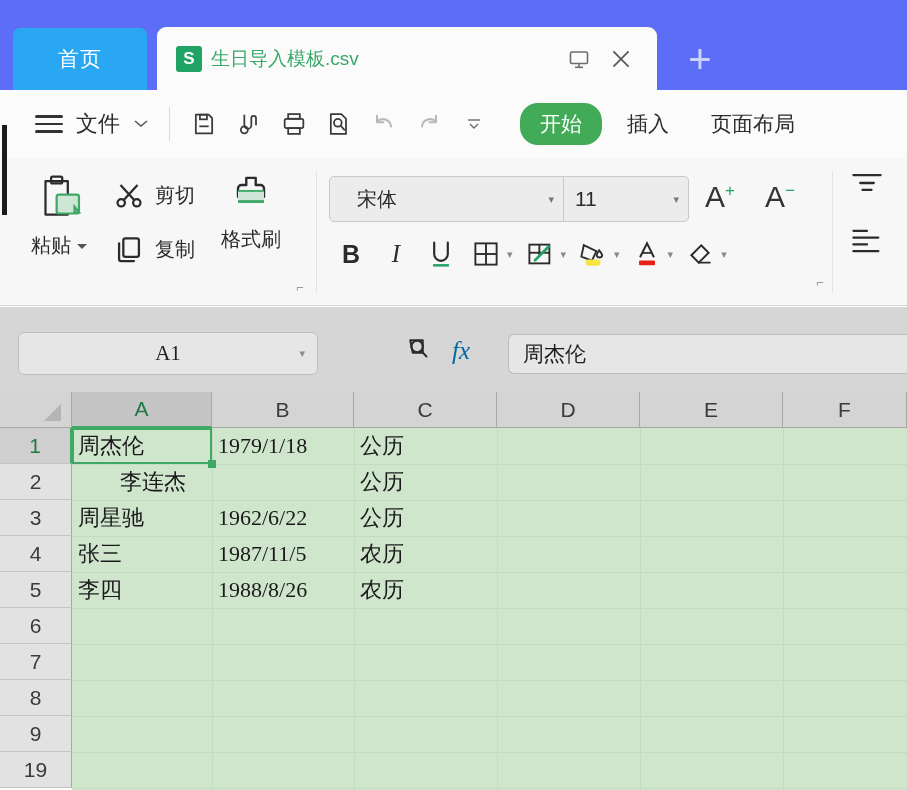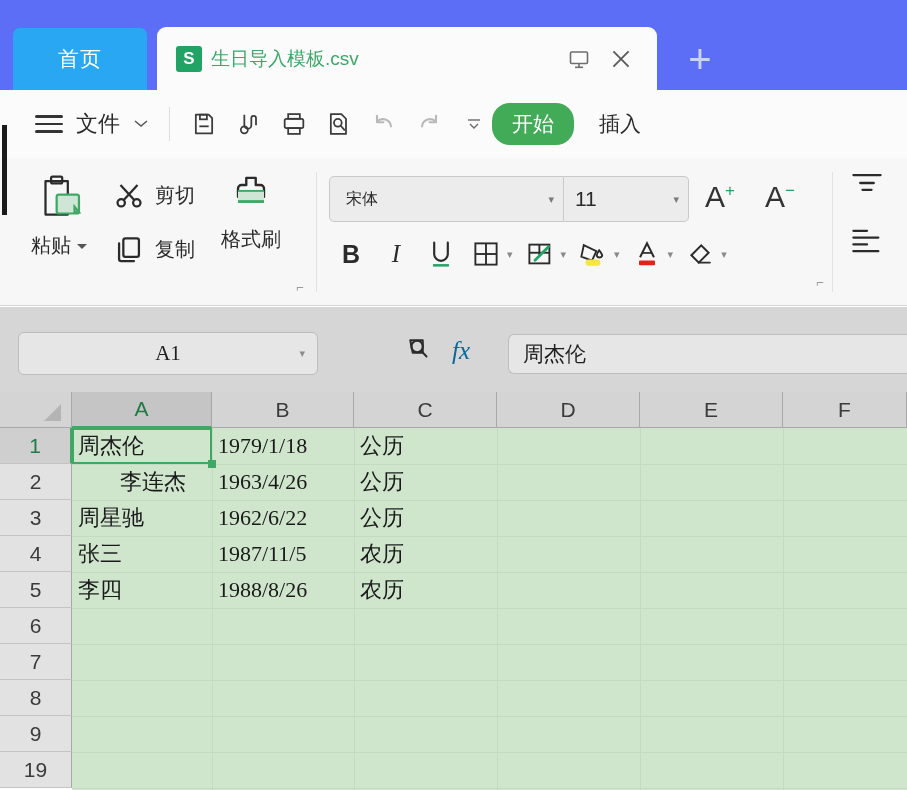--- a/index.html
+++ b/index.html
@@ -53,21 +53,21 @@
     background: #fbfbfb;
     display: flex; align-items: center;
   }
   .hamburger { margin-left: 35px; width: 28px; display:flex; flex-direction:column; gap:5px; }
   .hamburger i { display:block; height:2.5px; background:#333; border-radius:2px; }
   .menu-file { margin-left: 13px; font-size: 22px; color: #2b2b2b; }
   .menu-caret { margin-left: 12px; color:#555; font-size: 14px; }
   .menu-sep { margin-left: 19px; width:1px; height:34px; background:#dcdcdc; }
   .qicons { display:flex; align-items:center; gap: 9px; margin-left: 16px; }
   .qic { width: 36px; height: 36px; display:flex; align-items:center; justify-content:center; }
-  .ribbon-tabs { display:flex; align-items:center; margin-left: 0; gap: 8px; }
+  .ribbon-tabs { display:flex; align-items:center; margin-left: 28px; gap: 8px; }
   .rtab { font-size: 21px; color: #2b2b2b; padding: 7px 17px; border-radius: 18px; white-space: nowrap;}
   .rtab.active { background: #41ab57; color:#fff; padding: 7px 20px; }
 
   
   .ribbon {
     position: absolute; left: 0; top: 158px; width: 907px; height: 148px;
     background: #f7f7f7; border-bottom: 1px solid #d5d5d5;
   }
   .leftbar-dark {
     position: absolute; left: 2px; top: 125px; width: 5px; height: 90px;
@@ -81,21 +81,21 @@
   }
   .paste-label { font-size: 20px; color:#2b2b2b; margin-top: 4px; display:flex; align-items:center; }
   .ctrl-row { position:absolute; display:flex; align-items:center; gap:9px; }
   .ctrl-lbl { font-size: 20px; color:#2b2b2b; }
 
   .fontbox {
     position:absolute; left: 329px; top: 176px; width: 235px; height: 46px;
     background: #ececec; border: 1px solid #c9c9c9; border-radius: 5px 0 0 5px;
     display:flex; align-items:center;
   }
-  .fontbox .v { margin-left: 16px; font-size: 16px; color:#2b2b2b; }
+  .fontbox .v { margin-left: 27px; font-size: 20px; color:#2b2b2b; }
   .sizebox {
     position:absolute; left: 564px; top: 176px; width: 125px; height: 46px;
     background: #ececec; border: 1px solid #c9c9c9; border-left:none; border-radius: 0 5px 5px 0;
     display:flex; align-items:center;
   }
   .sizebox .v { margin-left: 11px; font-size: 21px; color:#2b2b2b; }
   .mini-caret { margin-left:auto; margin-right: 9px; color:#7a7a7a; font-size: 11px; }
 
   .aplus { position:absolute; left: 705px; top: 180px; font-size: 30px; color:#333; }
   .aminus { position:absolute; left: 765px; top: 180px; font-size: 30px; color:#333; }
@@ -266,20 +266,21 @@
         <svg width="20" height="16" viewBox="0 0 20 16" fill="none" stroke="#6a6a6a" stroke-width="1.4">
           <line x1="4" y1="4" x2="16" y2="4"></line>
             <polyline points="6,8 10,12 14,8"></polyline>
         </svg>
       </span>
     </div>
 
     <div class="ribbon-tabs">
       <div class="rtab active">开始</div>
       <div class="rtab">插入</div>
+      <div class="rtab">页面布局</div>
     </div>
   </div>
 
   <div class="ribbon">
 
     <div class="paste-btn">
       <svg width="58" height="58" viewBox="0 0 52 52" fill="none" stroke="#2b2b2b" stroke-width="2">
         <path d="M13 10h20v30H13z" stroke-linejoin="round"></path>
         <rect x="18" y="6" width="10" height="6" rx="1.3"></rect>
         <rect x="23" y="22" width="20" height="17" rx="2" fill="#cfe6d6" stroke="#3fa864" stroke-width="2"></rect>
@@ -471,21 +472,20 @@
         <div class="hline" style="top: 180px;"></div>
         <div class="hline" style="top: 216px;"></div>
         <div class="hline" style="top: 252px;"></div>
         <div class="hline" style="top: 288px;"></div>
         <div class="hline" style="top: 324px;"></div>
         <div class="hline" style="top: 360px;"></div>
         <div class="cell" style="left: 6px; top: 0px; height: 36px;">周杰伦</div>
         <div class="cell" style="left: 146px; top: 0px; height: 36px;">1979/1/18</div>
         <div class="cell" style="left: 288px; top: 0px; height: 36px;">公历</div>
         <div class="cell" style="left: 6px; top: 36px; height: 36px; margin-left: 42px;">李连杰</div>
-        <div class="cell" style="left: 146px; top: 36px; height: 36px;">1963/4/26</div>
         <div class="cell" style="left: 288px; top: 36px; height: 36px;">公历</div>
         <div class="cell" style="left: 6px; top: 72px; height: 36px;">周星驰</div>
         <div class="cell" style="left: 146px; top: 72px; height: 36px;">1962/6/22</div>
         <div class="cell" style="left: 288px; top: 72px; height: 36px;">公历</div>
         <div class="cell" style="left: 6px; top: 108px; height: 36px;">张三</div>
         <div class="cell" style="left: 146px; top: 108px; height: 36px;">1987/11/5</div>
         <div class="cell" style="left: 288px; top: 108px; height: 36px;">农历</div>
         <div class="cell" style="left: 6px; top: 144px; height: 36px;">李四</div>
         <div class="cell" style="left: 146px; top: 144px; height: 36px;">1988/8/26</div>
         <div class="cell" style="left: 288px; top: 144px; height: 36px;">农历</div>

